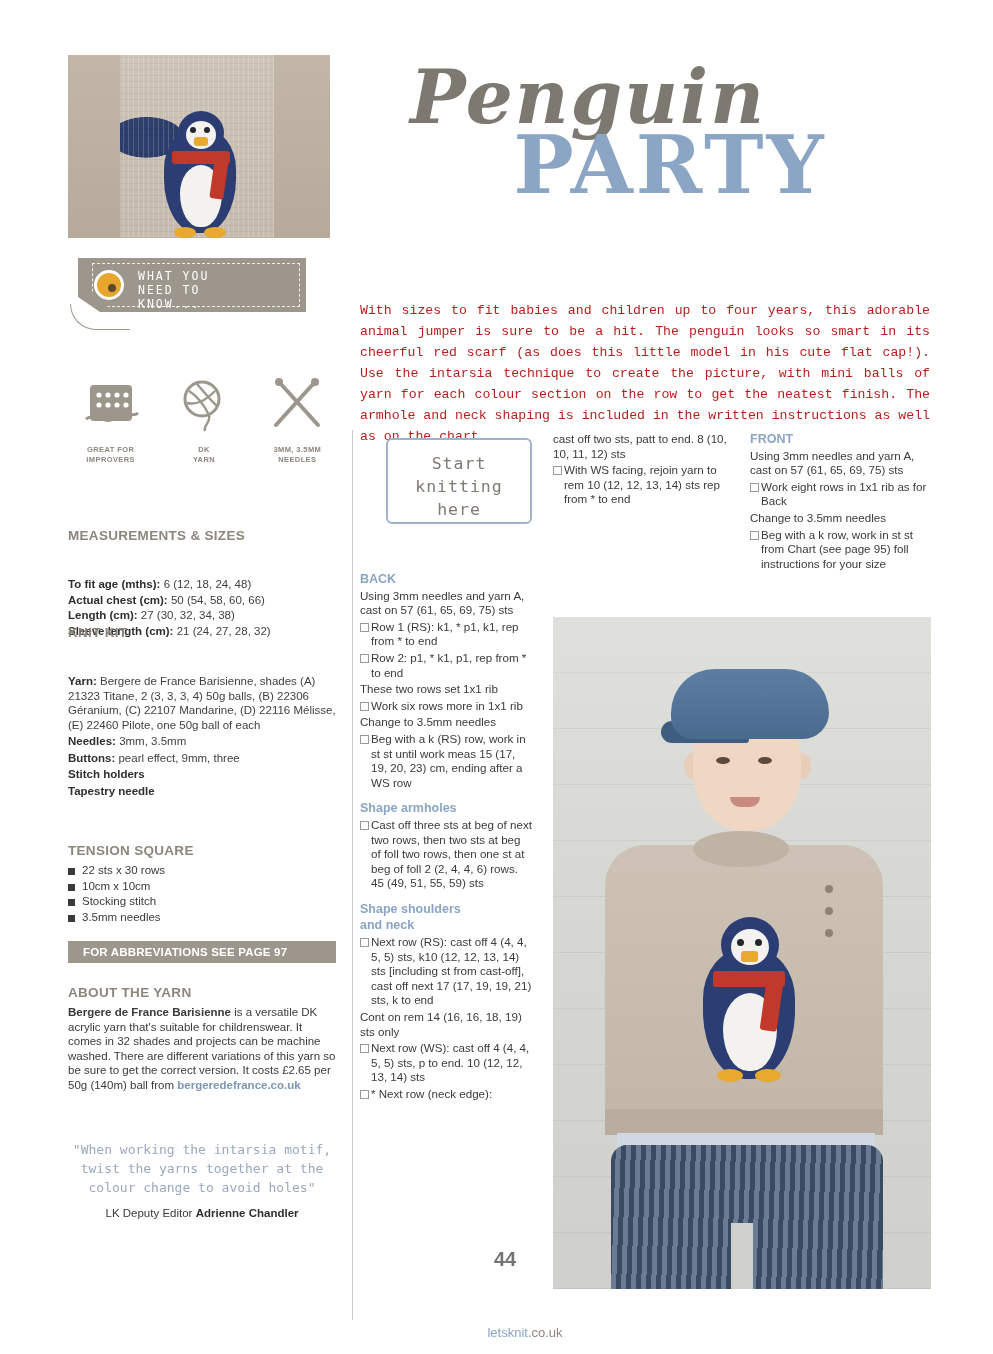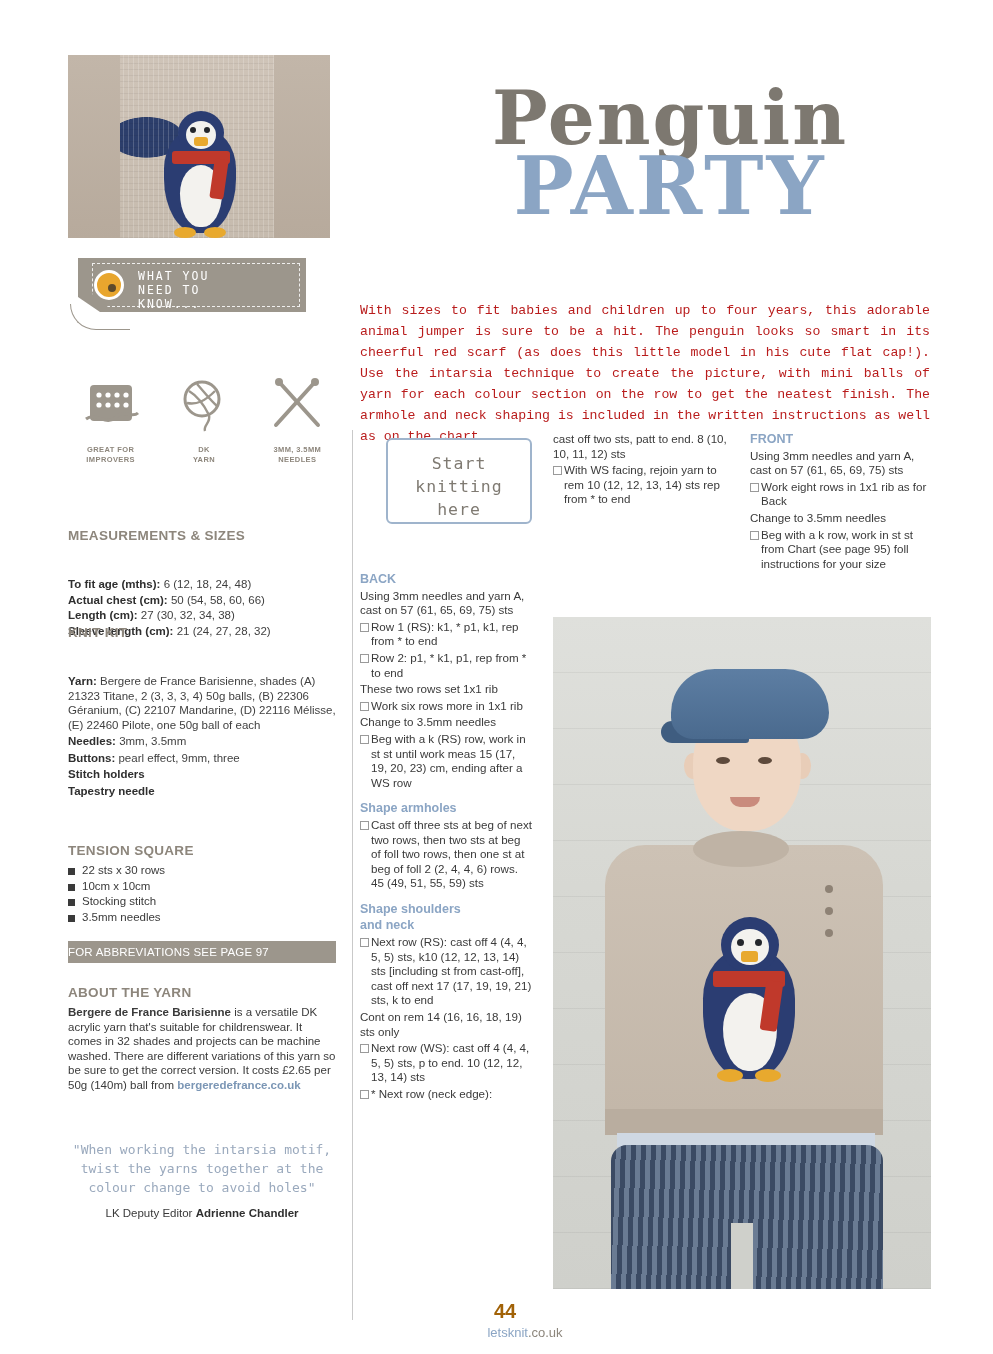--- a/index.html
+++ b/index.html
@@ -95,42 +95,41 @@
   .meas { position:absolute; left:68px; top:528px; width:268px; }
   .meas p { margin:0 0 1px; }
   .knitkit { position:absolute; left:68px; top:625px; width:268px; }
   .knitkit p { margin:0 0 2px; }
   .tension { position:absolute; left:68px; top:843px; width:268px; }
   .tension ul { margin:0; padding:0; list-style:none; }
   .tension li { font-size:11.5px; line-height:15.5px; position:relative; padding-left:14px; }
   .tension li:before { content:""; position:absolute; left:0; top:5px; width:7px; height:7px; background:#3a3a3a; }
   .abbrev-bar {
     position:absolute; left:68px; top:941px; width:268px; height:22px; background:#9c968c;
-    color:#fff; font-size:11.5px; font-weight:normal; letter-spacing:.2px; display:flex; align-items:center;
-    padding-left:0;
+    color:#fff; font-size:11.5px; font-weight:bold; letter-spacing:.2px; display:flex; align-items:center;
+    padding-left:15px;
   }
   .about { position:absolute; left:68px; top:985px; width:268px; }
   .about p { margin:0; font-size:11.5px; line-height:14.5px; }
   .about a { color:#7b96b5; text-decoration:none; font-weight:bold; }
   .quote {
     position:absolute; left:68px; top:1140px; width:268px; text-align:center;
     font-family:"DejaVu Sans Mono", monospace; color:#9aa9bd; font-size:13px; line-height:19px;
   }
   .quote-by { margin-top:7px; font-family:"Liberation Sans", sans-serif; color:#3a3a3a; font-size:11.5px; }
   .quote-by b { color:#2f2f2f; }
 
   .vrule { position:absolute; left:352px; top:430px; width:1px; height:890px; background:#c9c9c9; }
 
   
   .title-wrap { position:absolute; left:410px; top:60px; width:520px; }
   .t-penguin {
-    font-family:"DejaVu Serif", serif; font-weight:bold;
-    font-size:74px; color:#7d7870; text-align:center; line-height:74px;
+    font-family:"DejaVu Serif", serif; font-style:italic; font-weight:bold;
+    font-size:74px; color:#7d7870; line-height:74px;
     letter-spacing:2px;
-    margin-top:21px;
   }
   .t-party {
     font-family:"DejaVu Serif", serif; font-weight:bold; font-size:80px;
     color:#8ba5c4; text-align:center; line-height:74px; letter-spacing:3px; margin-top:-6px;
   }
   .standfirst {
     position:absolute; left:411px; top:234px; width:444px; height:48px;
     background:#8ba5c4; color:#fff; font-size:17px; line-height:23px;
     padding:2px 10px 0 10px; letter-spacing:.3px;
   }
@@ -216,22 +215,22 @@
     position:absolute; left:58px; top:528px; width:272px; height:144px;
     background:repeating-linear-gradient(92deg,#3b4a63 0 5px,#6a7b93 5px 10px);
     border-radius:16px 16px 0 0;
   }
   .photo .trou-gap { position:absolute; left:178px; top:606px; width:22px; height:66px; background:#cfd0cb; }
   .photo .buttons { position:absolute; left:272px; top:268px; width:8px; height:52px; }
   .photo .buttons i { display:block; width:8px; height:8px; border-radius:50%; background:#8e8275; margin-bottom:14px; }
 
   
   .folio {
-    position:absolute; left:470px; top:1300px; width:70px; text-align:center;
-    color:#a16207; font-size:20px; font-weight:bold;
+    position:absolute; left:470px; top:1248px; width:70px; text-align:center;
+    color:#737373; font-size:20px; font-weight:bold;
   }
   .site { position:absolute; left:460px; top:1325px; width:130px; text-align:center; font-size:13px; }
   .site .s1 { color:#8ba5c4; font-weight:normal; }
   .site .s2 { color:#8d867c; }
 </style>
 </head>
 <body>
 
 <div class="page">
 

